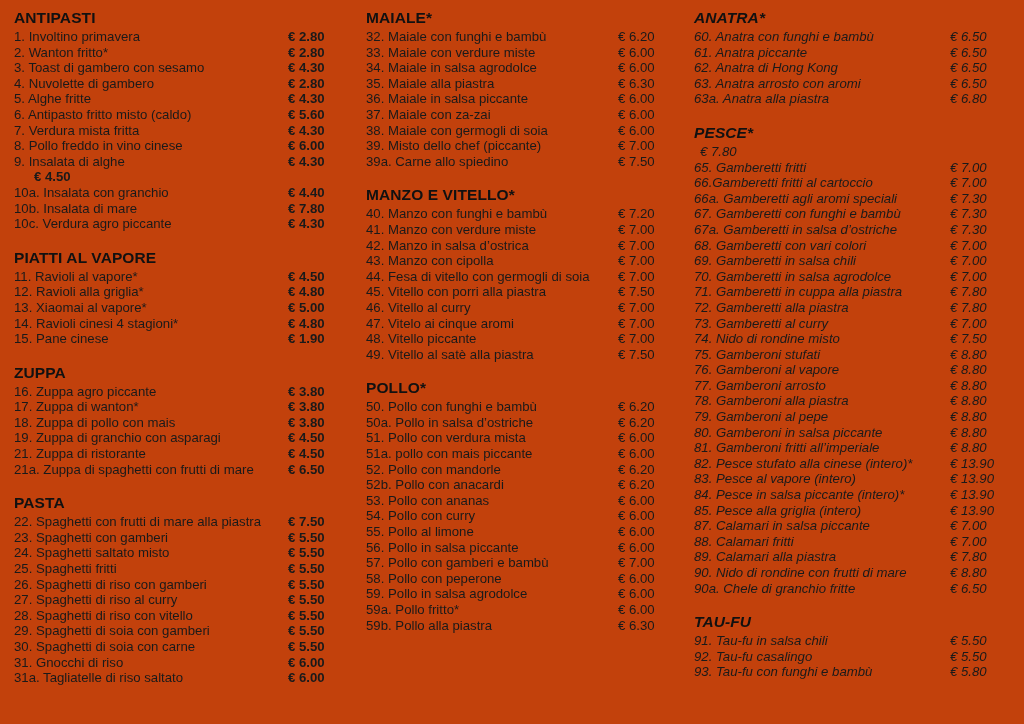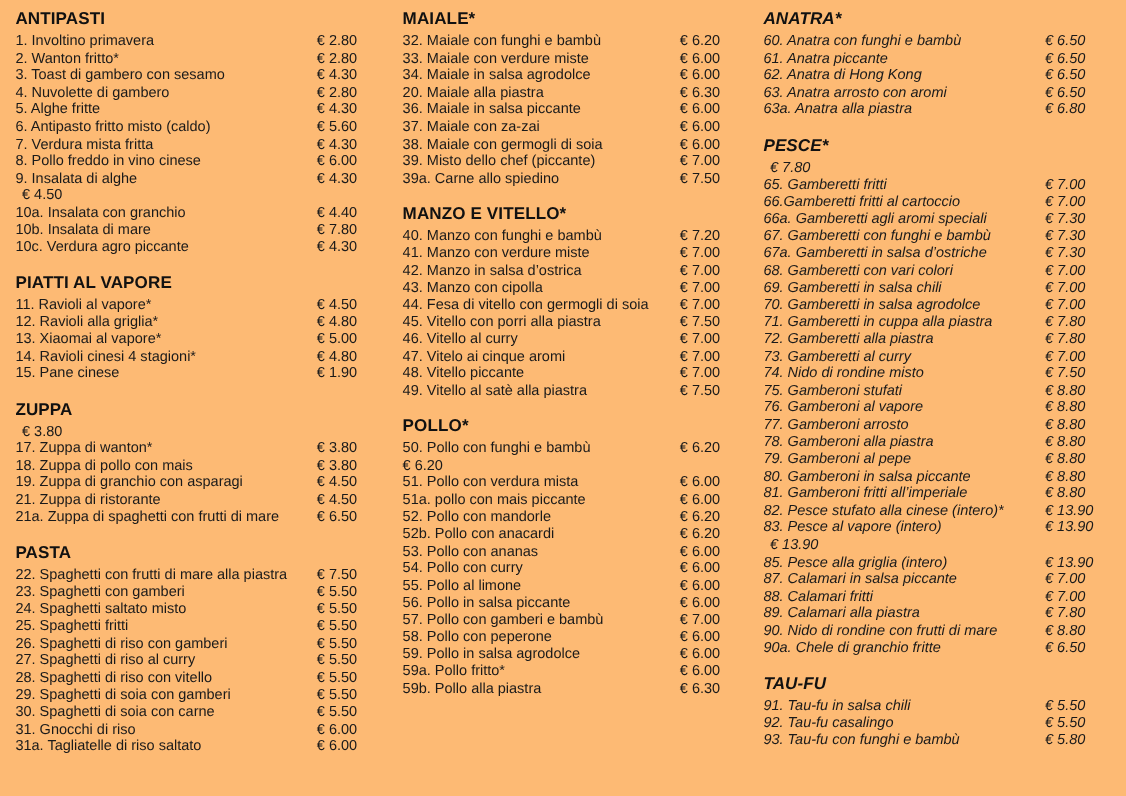--- a/index.html
+++ b/index.html
@@ -12,21 +12,21 @@
     width: 1024px;
     height: 724px;
     font-family: "Liberation Sans", sans-serif;
     color: #1a1a1a;
     overflow: hidden;
   }
   #menu-sheet {
     position: relative;
     width: 1024px;
     height: 724px;
-    background: #fdba74;
+    background: #c2410c;
     display: flex;
     box-sizing: border-box;
     padding: 8px 0 0 0;
   }
   .menu-column {
     box-sizing: border-box;
     flex: 0 0 auto;
   }
   .menu-column.col-0 { width: 356px; padding-left: 14px; padding-right: 12px; }
   .menu-column.col-1 { width: 330px; padding-left: 10px; padding-right: 12px; }
@@ -60,21 +60,21 @@
   }
   .item-name {
     flex: 1 1 auto;
     overflow: hidden;
   }
   .item-price {
     flex: 0 0 auto;
     text-align: left;
     white-space: nowrap;
   }
-  .col-0 .item-price { width: 56px; margin-left: 6px; }
+  .col-0 .item-price { width: 56px; margin-left: 20px; font-weight: bold; }
   .col-1 .item-price { width: 56px; margin-left: 0; }
   .col-2 .item-price { width: 62px; margin-left: 6px; }
 </style>
 </head>
 <body>
 
 <div id="menu-sheet">
     <div class="menu-column col-0">
       <div class="menu-section">
         <div class="section-title">ANTIPASTI</div>
@@ -154,20 +154,21 @@
           <li class="menu-item">
             <span class="item-name">15. Pane cinese</span>
             <span class="item-price">€ 1.90</span>
           </li>
         </ul>
       </div>
       <div class="menu-section">
         <div class="section-title">ZUPPA</div>
         <ul class="item-list">
           <li class="menu-item">
+            <span class="item-name">16. Zuppa agro piccante</span>
             <span class="item-price">€ 3.80</span>
           </li>
           <li class="menu-item">
             <span class="item-name">17. Zuppa di wanton*</span>
             <span class="item-price">€ 3.80</span>
           </li>
           <li class="menu-item">
             <span class="item-name">18. Zuppa di pollo con mais</span>
             <span class="item-price">€ 3.80</span>
           </li>
@@ -245,21 +246,21 @@
           </li>
           <li class="menu-item">
             <span class="item-name">33. Maiale con verdure miste</span>
             <span class="item-price">€ 6.00</span>
           </li>
           <li class="menu-item">
             <span class="item-name">34. Maiale in salsa agrodolce</span>
             <span class="item-price">€ 6.00</span>
           </li>
           <li class="menu-item">
-            <span class="item-name">20. Maiale alla piastra</span>
+            <span class="item-name">35. Maiale alla piastra</span>
             <span class="item-price">€ 6.30</span>
           </li>
           <li class="menu-item">
             <span class="item-name">36. Maiale in salsa piccante</span>
             <span class="item-price">€ 6.00</span>
           </li>
           <li class="menu-item">
             <span class="item-name">37. Maiale con za-zai</span>
             <span class="item-price">€ 6.00</span>
           </li>
@@ -323,20 +324,21 @@
         </ul>
       </div>
       <div class="menu-section">
         <div class="section-title">POLLO*</div>
         <ul class="item-list">
           <li class="menu-item">
             <span class="item-name">50. Pollo con funghi e bambù</span>
             <span class="item-price">€ 6.20</span>
           </li>
           <li class="menu-item">
+            <span class="item-name">50a. Pollo in salsa d’ostriche</span>
             <span class="item-price">€ 6.20</span>
           </li>
           <li class="menu-item">
             <span class="item-name">51. Pollo con verdura mista</span>
             <span class="item-price">€ 6.00</span>
           </li>
           <li class="menu-item">
             <span class="item-name">51a. pollo con mais piccante</span>
             <span class="item-price">€ 6.00</span>
           </li>
@@ -497,20 +499,21 @@
           </li>
           <li class="menu-item">
             <span class="item-name">82. Pesce stufato alla cinese (intero)*</span>
             <span class="item-price">€ 13.90</span>
           </li>
           <li class="menu-item">
             <span class="item-name">83. Pesce al vapore (intero)</span>
             <span class="item-price">€ 13.90</span>
           </li>
           <li class="menu-item">
+            <span class="item-name">84. Pesce in salsa piccante (intero)*</span>
             <span class="item-price">€ 13.90</span>
           </li>
           <li class="menu-item">
             <span class="item-name">85. Pesce alla griglia (intero)</span>
             <span class="item-price">€ 13.90</span>
           </li>
           <li class="menu-item">
             <span class="item-name">87. Calamari in salsa piccante</span>
             <span class="item-price">€ 7.00</span>
           </li>

